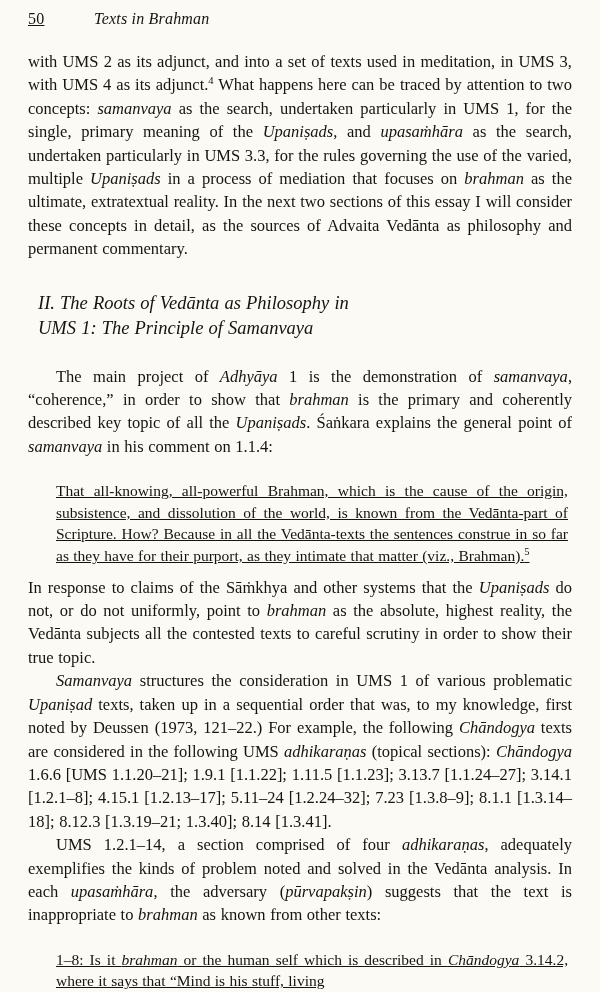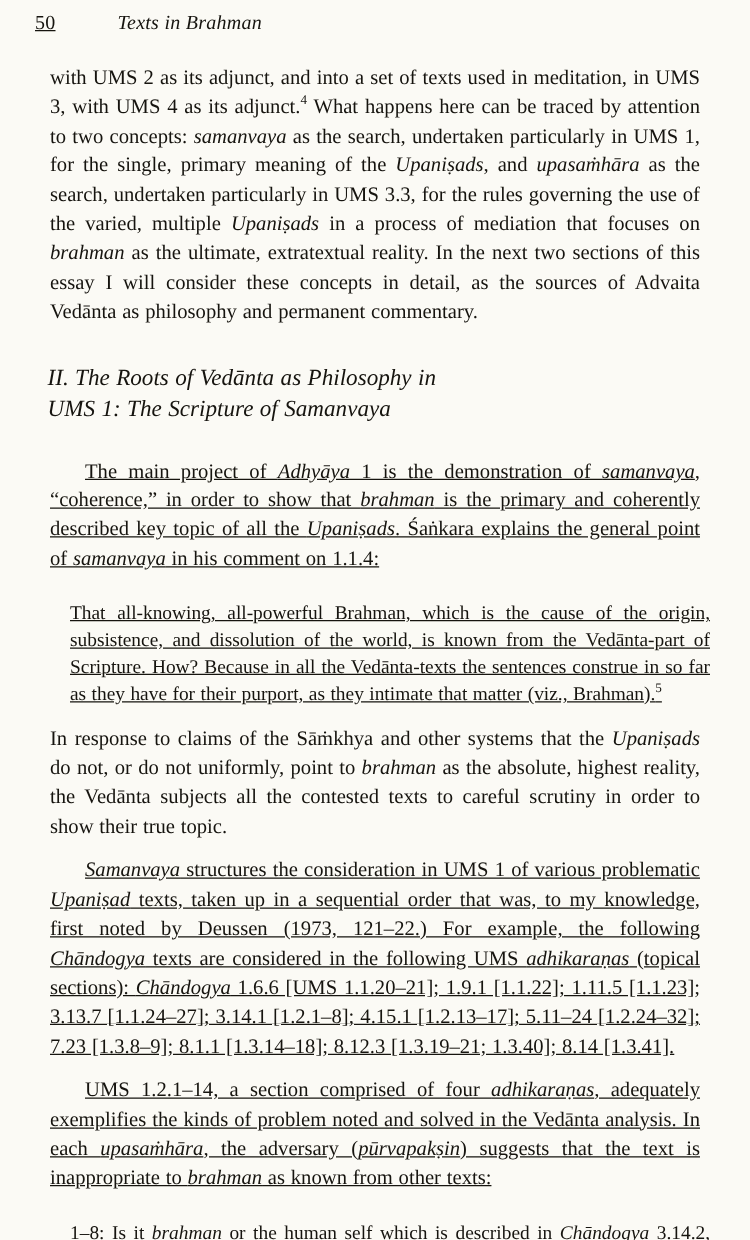--- a/index.html
+++ b/index.html
@@ -36,26 +36,25 @@
   .running-head {
     font-style: italic;
   }
   .text-block {
     font-size: 16.5px;
     line-height: 23.4px;
     text-align: justify;
     word-spacing: 0.5px;
   }
   .para {
-    margin: 12px;
+    margin: 0;
     text-indent: 0;
   }
   .para.indent {
     text-indent: 28px;
-    text-decoration: underline;
   }
   .section-heading {
     font-weight: normal;
     font-style: italic;
     font-size: 18.5px;
     line-height: 25px;
     text-align: left;
     margin: 30px 10px 24px 10px;
   }
   .heading-line {
@@ -85,21 +84,21 @@
     <span class="folio">50</span>
     <span class="running-head">Texts in Brahman</span>
   </header>
 
   <main class="text-block">
 
     <p class="para">with UMS 2 as its adjunct, and into a set of texts used in meditation, in UMS 3, with UMS 4 as its adjunct.<sup>4</sup> What happens here can be traced by attention to two concepts: <i>samanvaya</i> as the search, undertaken particularly in UMS 1, for the single, primary meaning of the <i>Upaniṣads</i>, and <i>upasaṁhāra</i> as the search, undertaken particularly in UMS 3.3, for the rules governing the use of the varied, multiple <i>Upaniṣads</i> in a process of mediation that focuses on <i>brahman</i> as the ultimate, extratextual reality. In the next two sections of this essay I will consider these concepts in detail, as the sources of Advaita Vedānta as philosophy and permanent commentary.</p>
 
     <h2 class="section-heading">
       <span class="heading-line"><i>II. The Roots of Vedānta as Philosophy in</i></span>
-      <span class="heading-line"><i>UMS 1: The Scripture of </i>Samanvaya</span>
+      <span class="heading-line"><i>UMS 1: The Principle of </i>Samanvaya</span>
     </h2>
 
     <p class="para indent">The main project of <i>Adhyāya</i> 1 is the demonstration of <i>samanvaya</i>, “coherence,” in order to show that <i>brahman</i> is the primary and coherently described key topic of all the <i>Upaniṣads</i>. Śaṅkara explains the general point of <i>samanvaya</i> in his comment on 1.1.4:</p>
 
     <blockquote class="quote">That all-knowing, all-powerful Brahman, which is the cause of the origin, subsistence, and dissolution of the world, is known from the Vedānta-part of Scripture. How? Because in all the Vedānta-texts the sentences construe in so far as they have for their purport, as they intimate that matter (viz., Brahman).<sup>5</sup></blockquote>
 
     <p class="para">In response to claims of the Sāṁkhya and other systems that the <i>Upaniṣads</i> do not, or do not uniformly, point to <i>brahman</i> as the absolute, highest reality, the Vedānta subjects all the contested texts to careful scrutiny in order to show their true topic.</p>
 
     <p class="para indent"><i>Samanvaya</i> structures the consideration in UMS 1 of various problematic <i>Upaniṣad</i> texts, taken up in a sequential order that was, to my knowledge, first noted by Deussen (1973, 121–22.) For example, the following <i>Chāndogya</i> texts are considered in the following UMS <i>adhikaraṇas</i> (topical sections): <i>Chāndogya</i> 1.6.6 [UMS 1.1.20–21]; 1.9.1 [1.1.22]; 1.11.5 [1.1.23]; 3.13.7 [1.1.24–27]; 3.14.1 [1.2.1–8]; 4.15.1 [1.2.13–17]; 5.11–24 [1.2.24–32]; 7.23 [1.3.8–9]; 8.1.1 [1.3.14–18]; 8.12.3 [1.3.19–21; 1.3.40]; 8.14 [1.3.41].</p>
 

